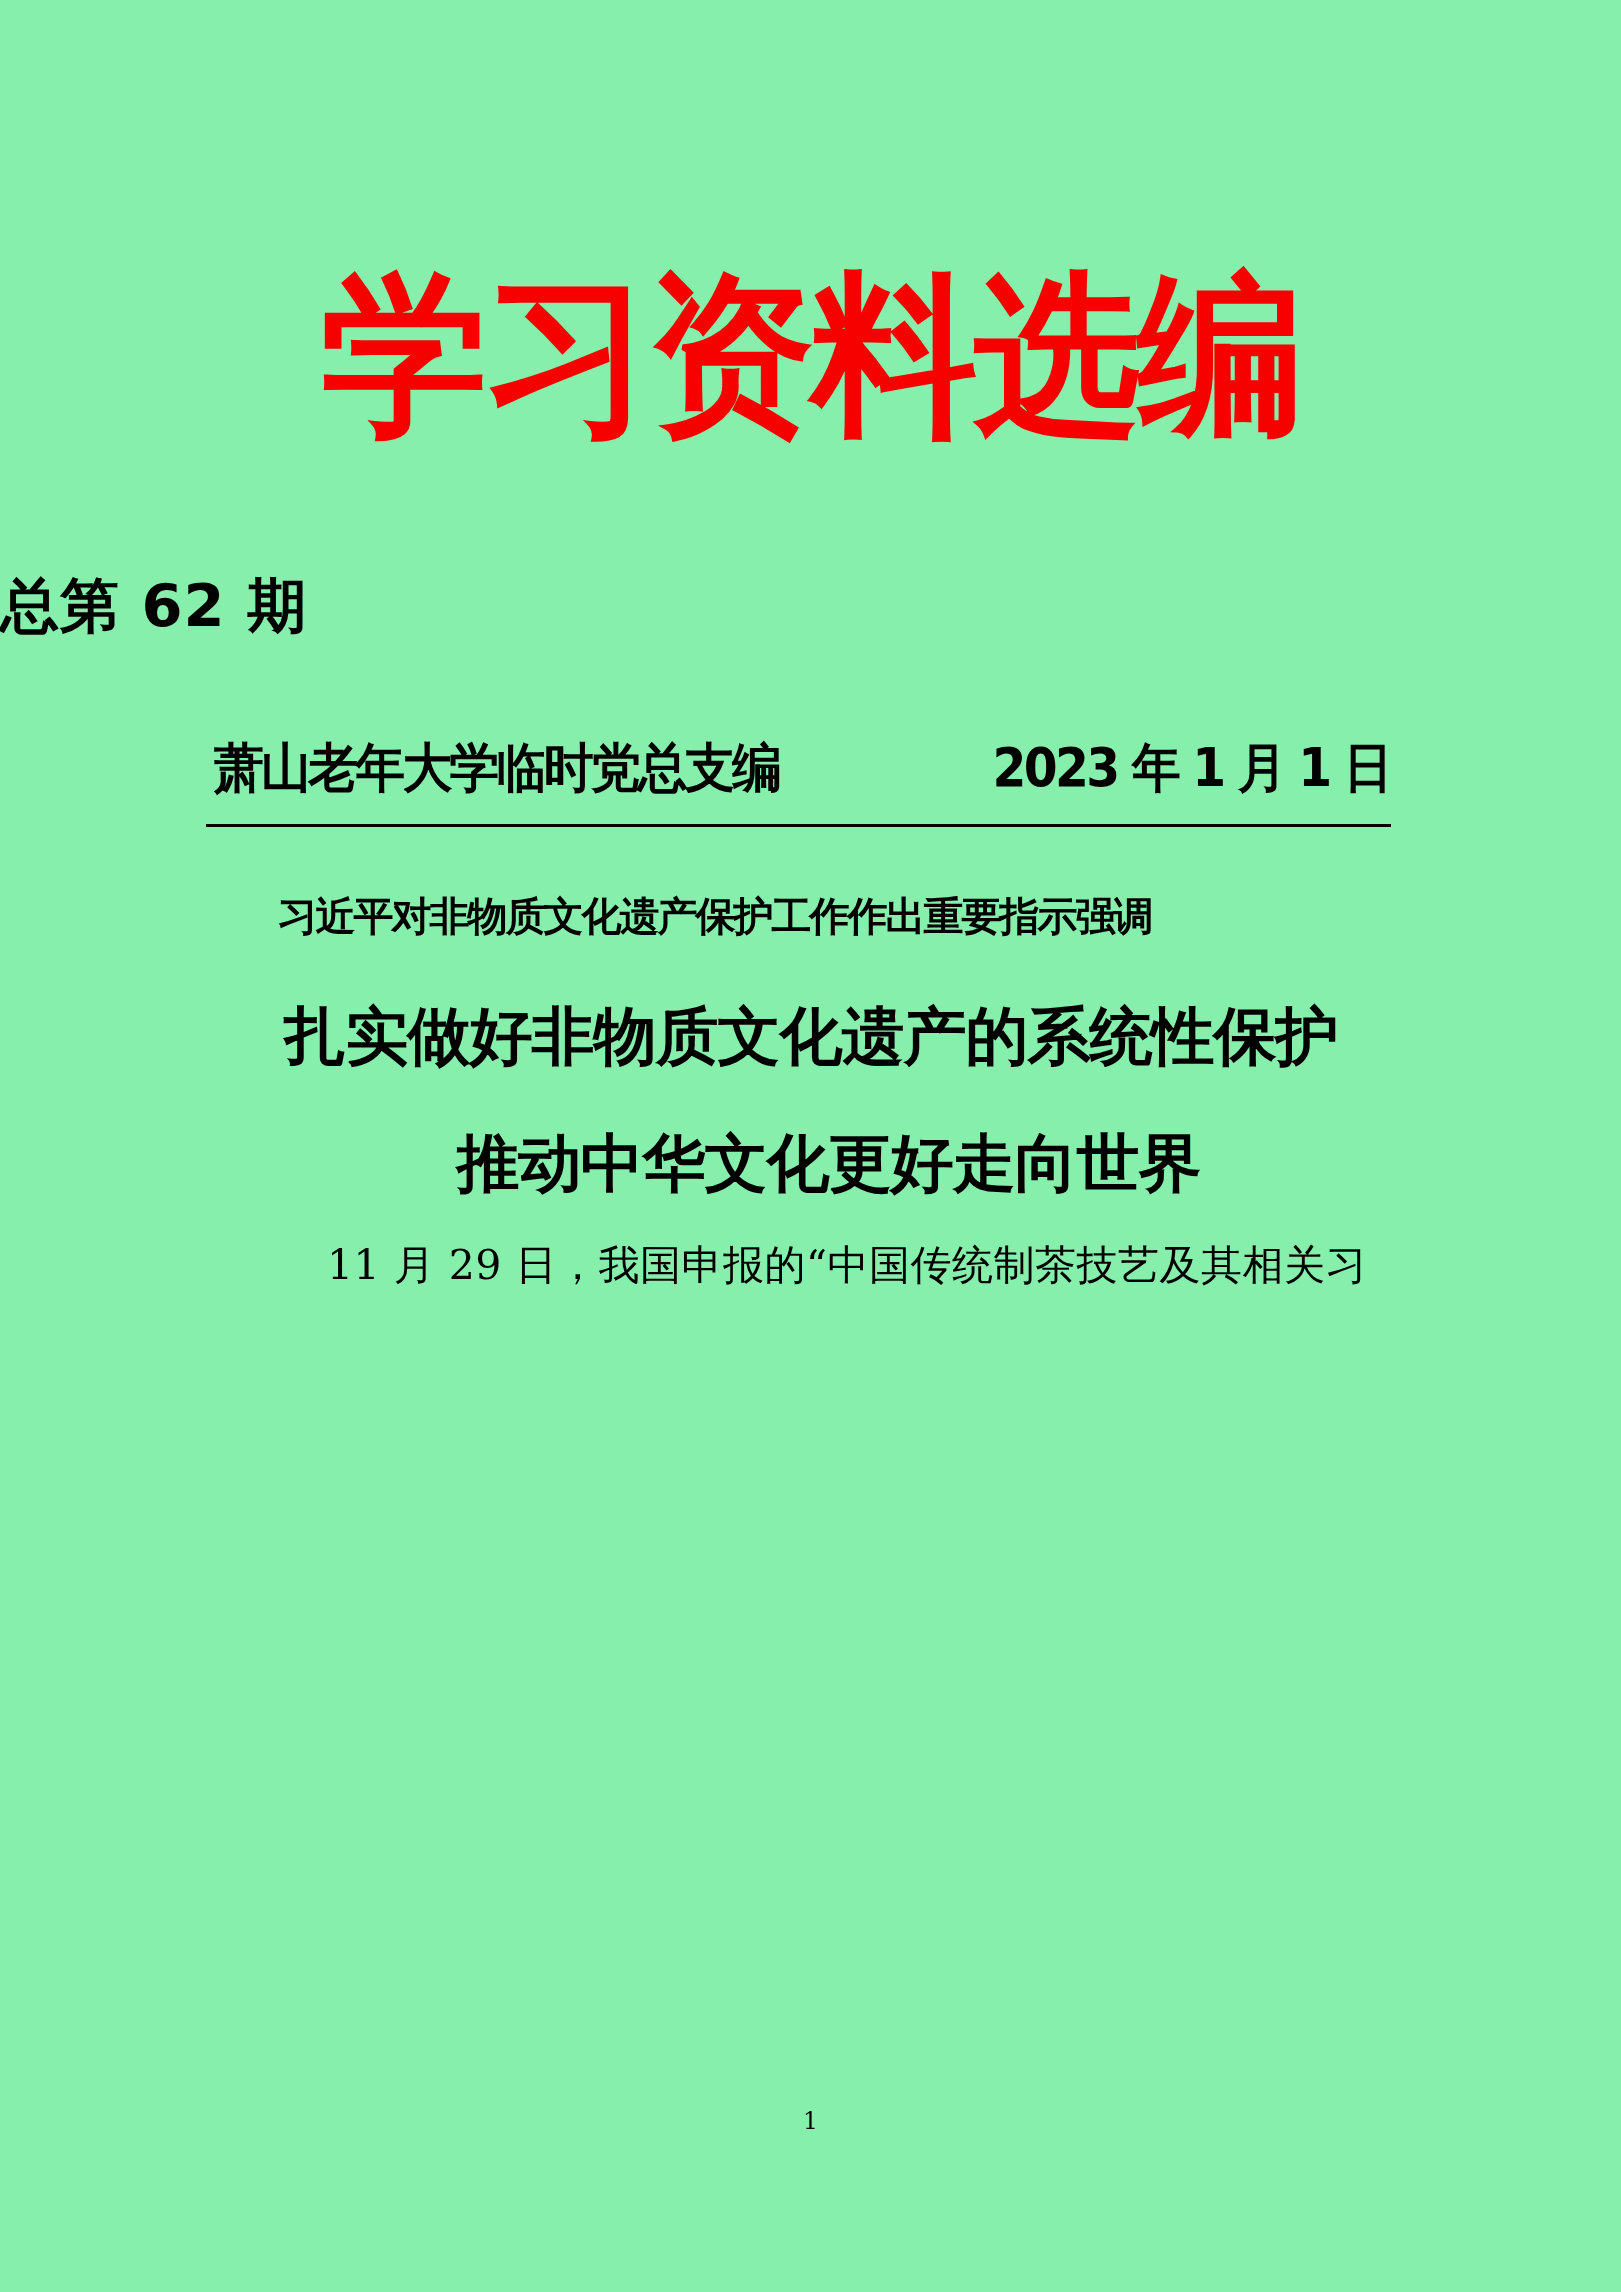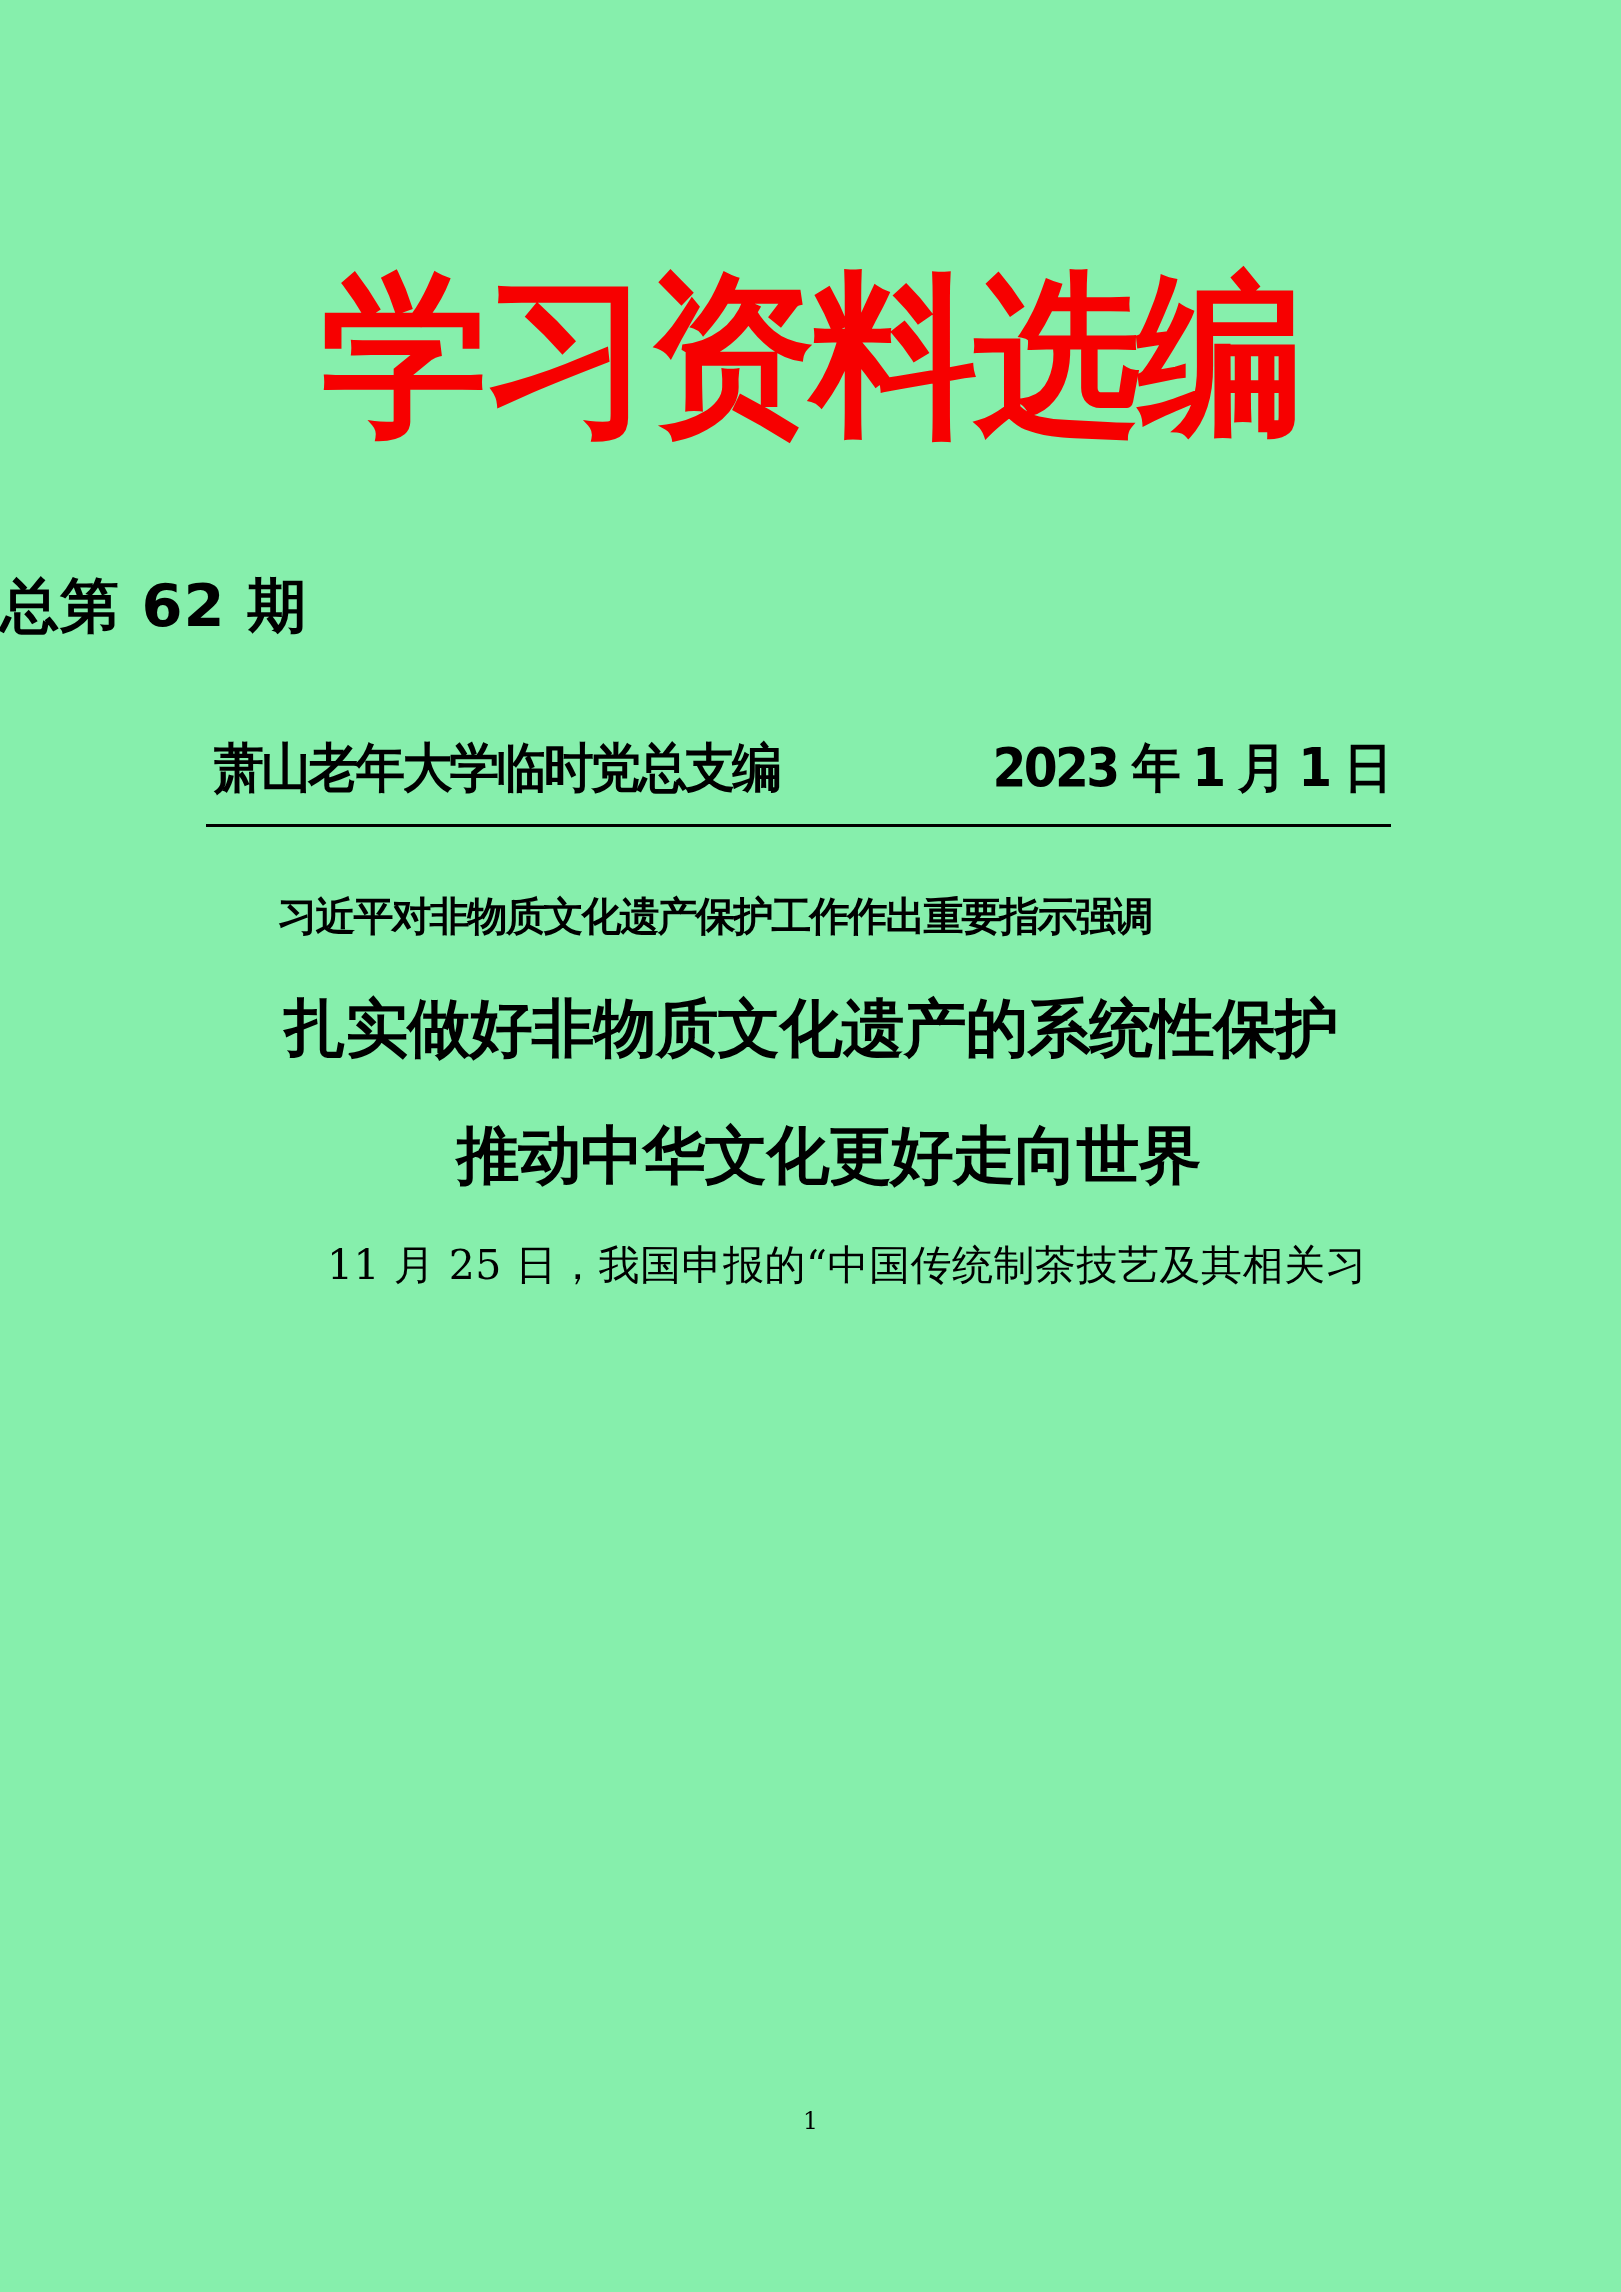--- a/index.html
+++ b/index.html
@@ -94,20 +94,21 @@
     .headline {
       position: absolute;
       left: 0;
       width: 1621px;
       text-align: center;
       font-family: "DejaVu Sans", "Liberation Sans", sans-serif;
       font-weight: bold;
       font-size: 63px;
       line-height: 88px;
       letter-spacing: -1px;
+      margin-top: 8px;
     }
     .headline.l1 { top: 985px; }
     .headline.l2 { top: 1112px; padding-left: 18px; }
     .body-text {
       position: absolute;
       left: 245px;
       width: 1186px;
       top: 1223px;
       font-family: "DejaVu Serif", "Liberation Serif", serif;
       font-size: 41px;
@@ -146,19 +147,19 @@
   <div class="date">2023 年 1 月 1 日</div>
 
   <div class="divider"></div>
 
   <div class="kicker">习近平对非物质文化遗产保护工作作出重要指示强调</div>
 
   <div class="headline l1">扎实做好非物质文化遗产的系统性保护</div>
   <div class="headline l2">推动中华文化更好走向世界</div>
 
   <div class="body-text">
-    <p class="p2">11 月 25 日，我国申报的“中国传统制茶技艺及其相关习</p>
+    <p class="p2">11 月 29 日，我国申报的“中国传统制茶技艺及其相关习</p>
   </div>
 
   <div class="page-number">1</div>
 
 </div>
 
 
 </body></html>

